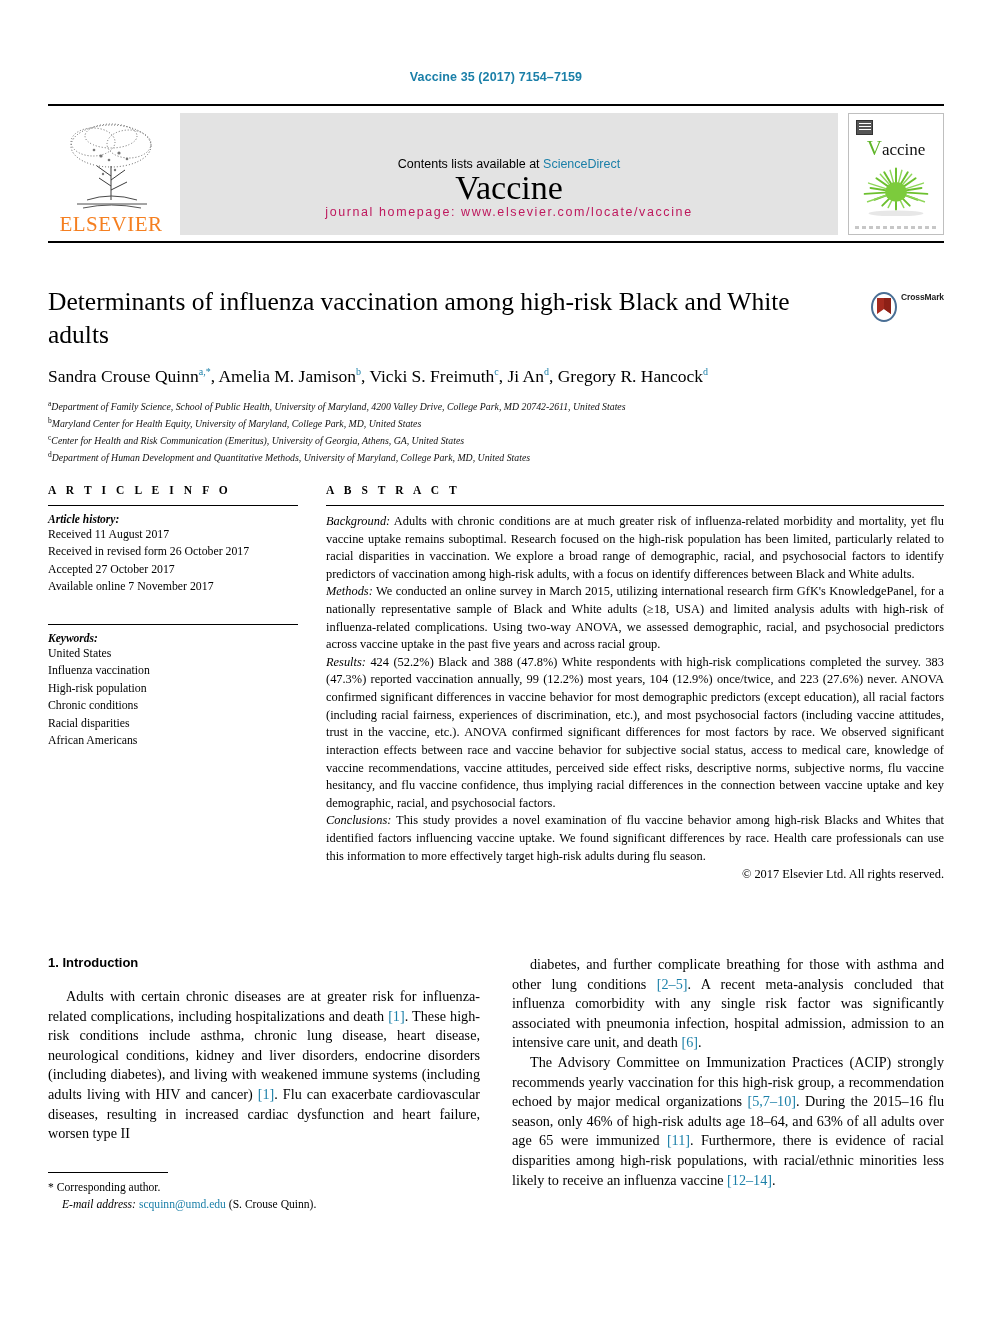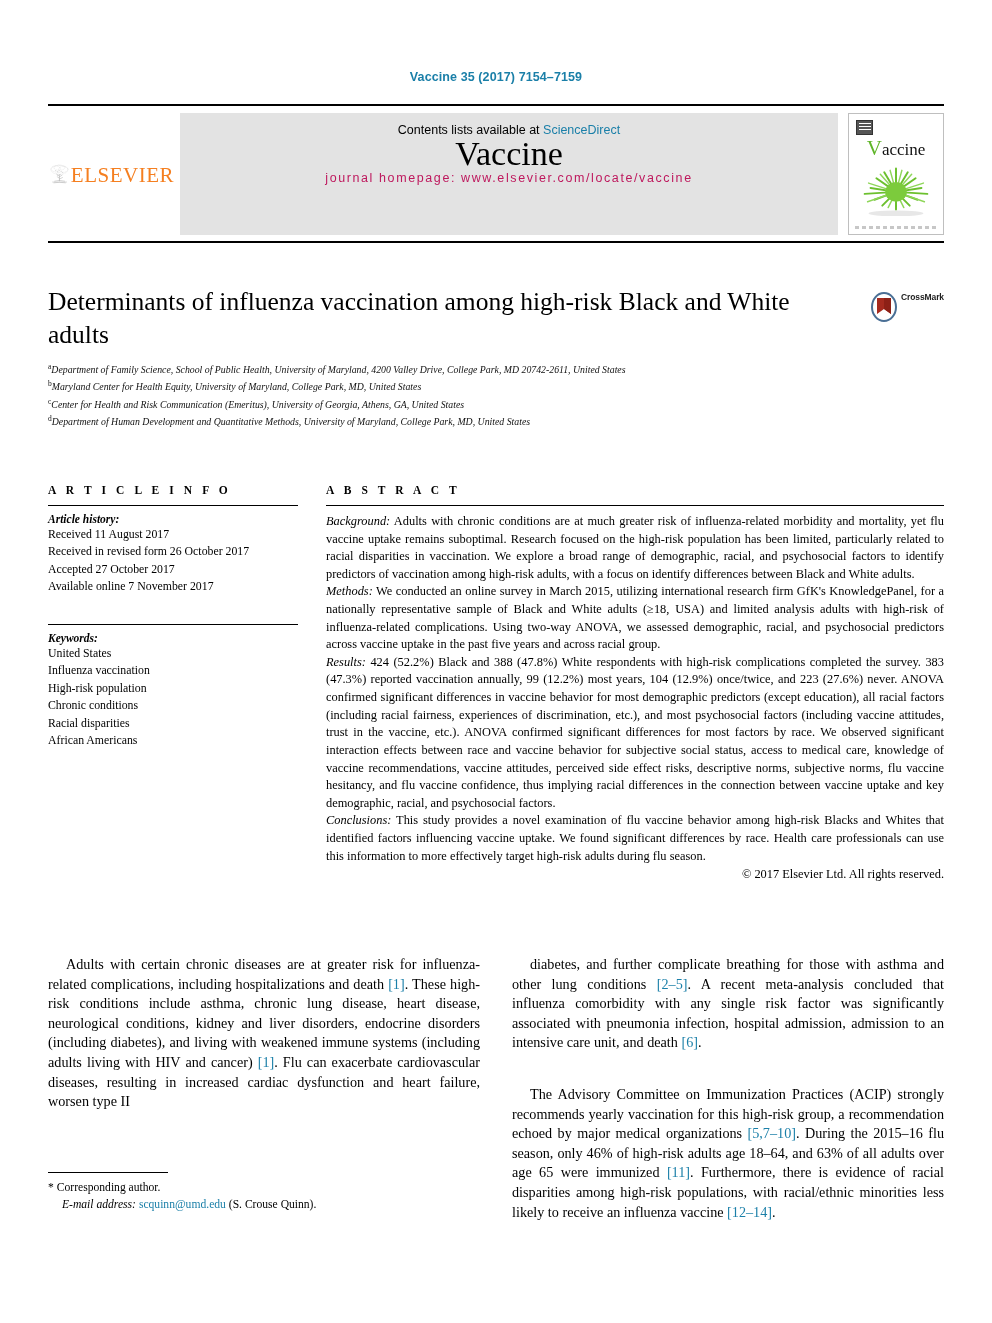--- a/index.html
+++ b/index.html
@@ -49,44 +49,44 @@
   .masthead-body {
     display: flex;
     align-items: stretch;
     margin-top: 7px;
     height: 122px;
   }
   .elsevier-logo {
     width: 132px;
     flex: 0 0 132px;
     display: flex;
-    flex-direction: row;
+    flex-direction: column;
     align-items: center;
     justify-content: flex-end;
     padding-right: 6px;
     box-sizing: border-box;
   }
   .tree-svg { display:block; }
   .elsevier-word {
     font-family: "Liberation Serif", serif;
     font-size: 21px;
     letter-spacing: .5px;
     color: #f57f20;
     font-weight: normal;
     line-height: 1;
     margin-top: 2px;
   }
   .journal-band {
     flex: 1 1 auto;
     background: #e3e3e3;
     display: flex;
     flex-direction: column;
-    justify-content: flex-start;
+    justify-content: flex-end;
     align-items: center;
-    padding: 10px 0 9px 0;
+    padding: 10px 0 16px 0;
     box-sizing: border-box;
     margin-right: 10px;
   }
   .contents-line {
     font-family: "Liberation Sans", sans-serif;
     font-size: 12.5px;
     color: #000;
   }
   .contents-line .sd { color:#1a7fa8; }
   .journal-name {
@@ -255,21 +255,21 @@
     margin: 0 0 17px 0;
   }
   .body-text {
     font-family: "Liberation Serif", serif;
     font-size: 14.2px;
     line-height: 1.38;
     text-align: justify;
     margin: 0;
     text-indent: 18px;
   }
-  .body-text + .body-text { text-indent: 18px; margin-top: 32px; }
+  .body-text + .body-text { text-indent: 18px; }
   a.ref, .ref {
     color: #1a7fa8;
     text-decoration: none;
   }
 
   
   .footnote {
     position: absolute;
     left: 48px; top: 1172px;
     width: 432px;
@@ -378,20 +378,21 @@
 
     <div class="crossmark">
       <svg width="26" height="30" viewBox="0 0 26 30">
         <ellipse cx="13" cy="15" rx="12" ry="14" fill="#ffffff" stroke="#4a6f95" stroke-width="2"></ellipse>
         <path d="M6 6 h14 v16 l-7 -5 l-7 5 z" fill="#a52a1e"></path>
         <path d="M13 17 l7 5 V6 h-7 z" fill="#8d2016"></path>
       </svg>
       <span class="crossmark-label">CrossMark</span>
     </div>
 
+    <div class="authors">Sandra Crouse Quinn<sup>a,*</sup>, Amelia M. Jamison<sup>b</sup>, Vicki S. Freimuth<sup>c</sup>, Ji An<sup>d</sup>, Gregory R. Hancock<sup>d</sup></div>
 
     <div class="affiliations">
       <div><sup>a</sup><span>Department of Family Science, School of Public Health, University of Maryland, 4200 Valley Drive, College Park, MD 20742-2611, United States</span></div>
       <div><sup>b</sup><span>Maryland Center for Health Equity, University of Maryland, College Park, MD, United States</span></div>
       <div><sup>c</sup><span>Center for Health and Risk Communication (Emeritus), University of Georgia, Athens, GA, United States</span></div>
       <div><sup>d</sup><span>Department of Human Development and Quantitative Methods, University of Maryland, College Park, MD, United States</span></div>
     </div>
   </div>
 
   <div class="info-abstract">
@@ -424,20 +425,21 @@
         <p><span class="lead">Results:</span><span> 424 (52.2%) Black and 388 (47.8%) White respondents with high-risk complications completed the survey. 383 (47.3%) reported vaccination annually, 99 (12.2%) most years, 104 (12.9%) once/twice, and 223 (27.6%) never. ANOVA confirmed significant differences in vaccine behavior for most demographic predictors (except education), all racial factors (including racial fairness, experiences of discrimination, etc.), and most psychosocial factors (including vaccine attitudes, trust in the vaccine, etc.). ANOVA confirmed significant differences for most factors by race. We observed significant interaction effects between race and vaccine behavior for subjective social status, access to medical care, knowledge of vaccine recommendations, vaccine attitudes, perceived side effect risks, descriptive norms, subjective norms, flu vaccine hesitancy, and flu vaccine confidence, thus implying racial differences in the connection between vaccine uptake and key demographic, racial, and psychosocial factors.</span></p>
         <p><span class="lead">Conclusions:</span><span> This study provides a novel examination of flu vaccine behavior among high-risk Blacks and Whites that identified factors influencing vaccine uptake. We found significant differences by race. Health care professionals can use this information to more effectively target high-risk adults during flu season.</span></p>
         <div class="copyright">© 2017 Elsevier Ltd. All rights reserved.</div>
       </div>
     </div>
 
   </div>
 
   <div class="body-cols">
     <div class="body-col">
+      <h2 class="body-heading">1. Introduction</h2>
       <p class="body-text">Adults with certain chronic diseases are at greater risk for influenza-related complications, including hospitalizations and death <span class="ref">[1]</span>. These high-risk conditions include asthma, chronic lung disease, heart disease, neurological conditions, kidney and liver disorders, endocrine disorders (including diabetes), and living with weakened immune systems (including adults living with HIV and cancer) <span class="ref">[1]</span>. Flu can exacerbate cardiovascular diseases, resulting in increased cardiac dysfunction and heart failure, worsen type II</p>
     </div>
     <div class="body-col">
       <p class="body-text">diabetes, and further complicate breathing for those with asthma and other lung conditions <span class="ref">[2–5]</span>. A recent meta-analysis concluded that influenza comorbidity with any single risk factor was significantly associated with pneumonia infection, hospital admission, admission to an intensive care unit, and death <span class="ref">[6]</span>.</p>
       <p class="body-text">The Advisory Committee on Immunization Practices (ACIP) strongly recommends yearly vaccination for this high-risk group, a recommendation echoed by major medical organizations <span class="ref">[5,7–10]</span>. During the 2015–16 flu season, only 46% of high-risk adults age 18–64, and 63% of all adults over age 65 were immunized <span class="ref">[11]</span>. Furthermore, there is evidence of racial disparities among high-risk populations, with racial/ethnic minorities less likely to receive an influenza vaccine <span class="ref">[12–14]</span>.</p>
     </div>
   </div>
 
   <div class="footnote">
     <div class="footnote-rule"></div>

